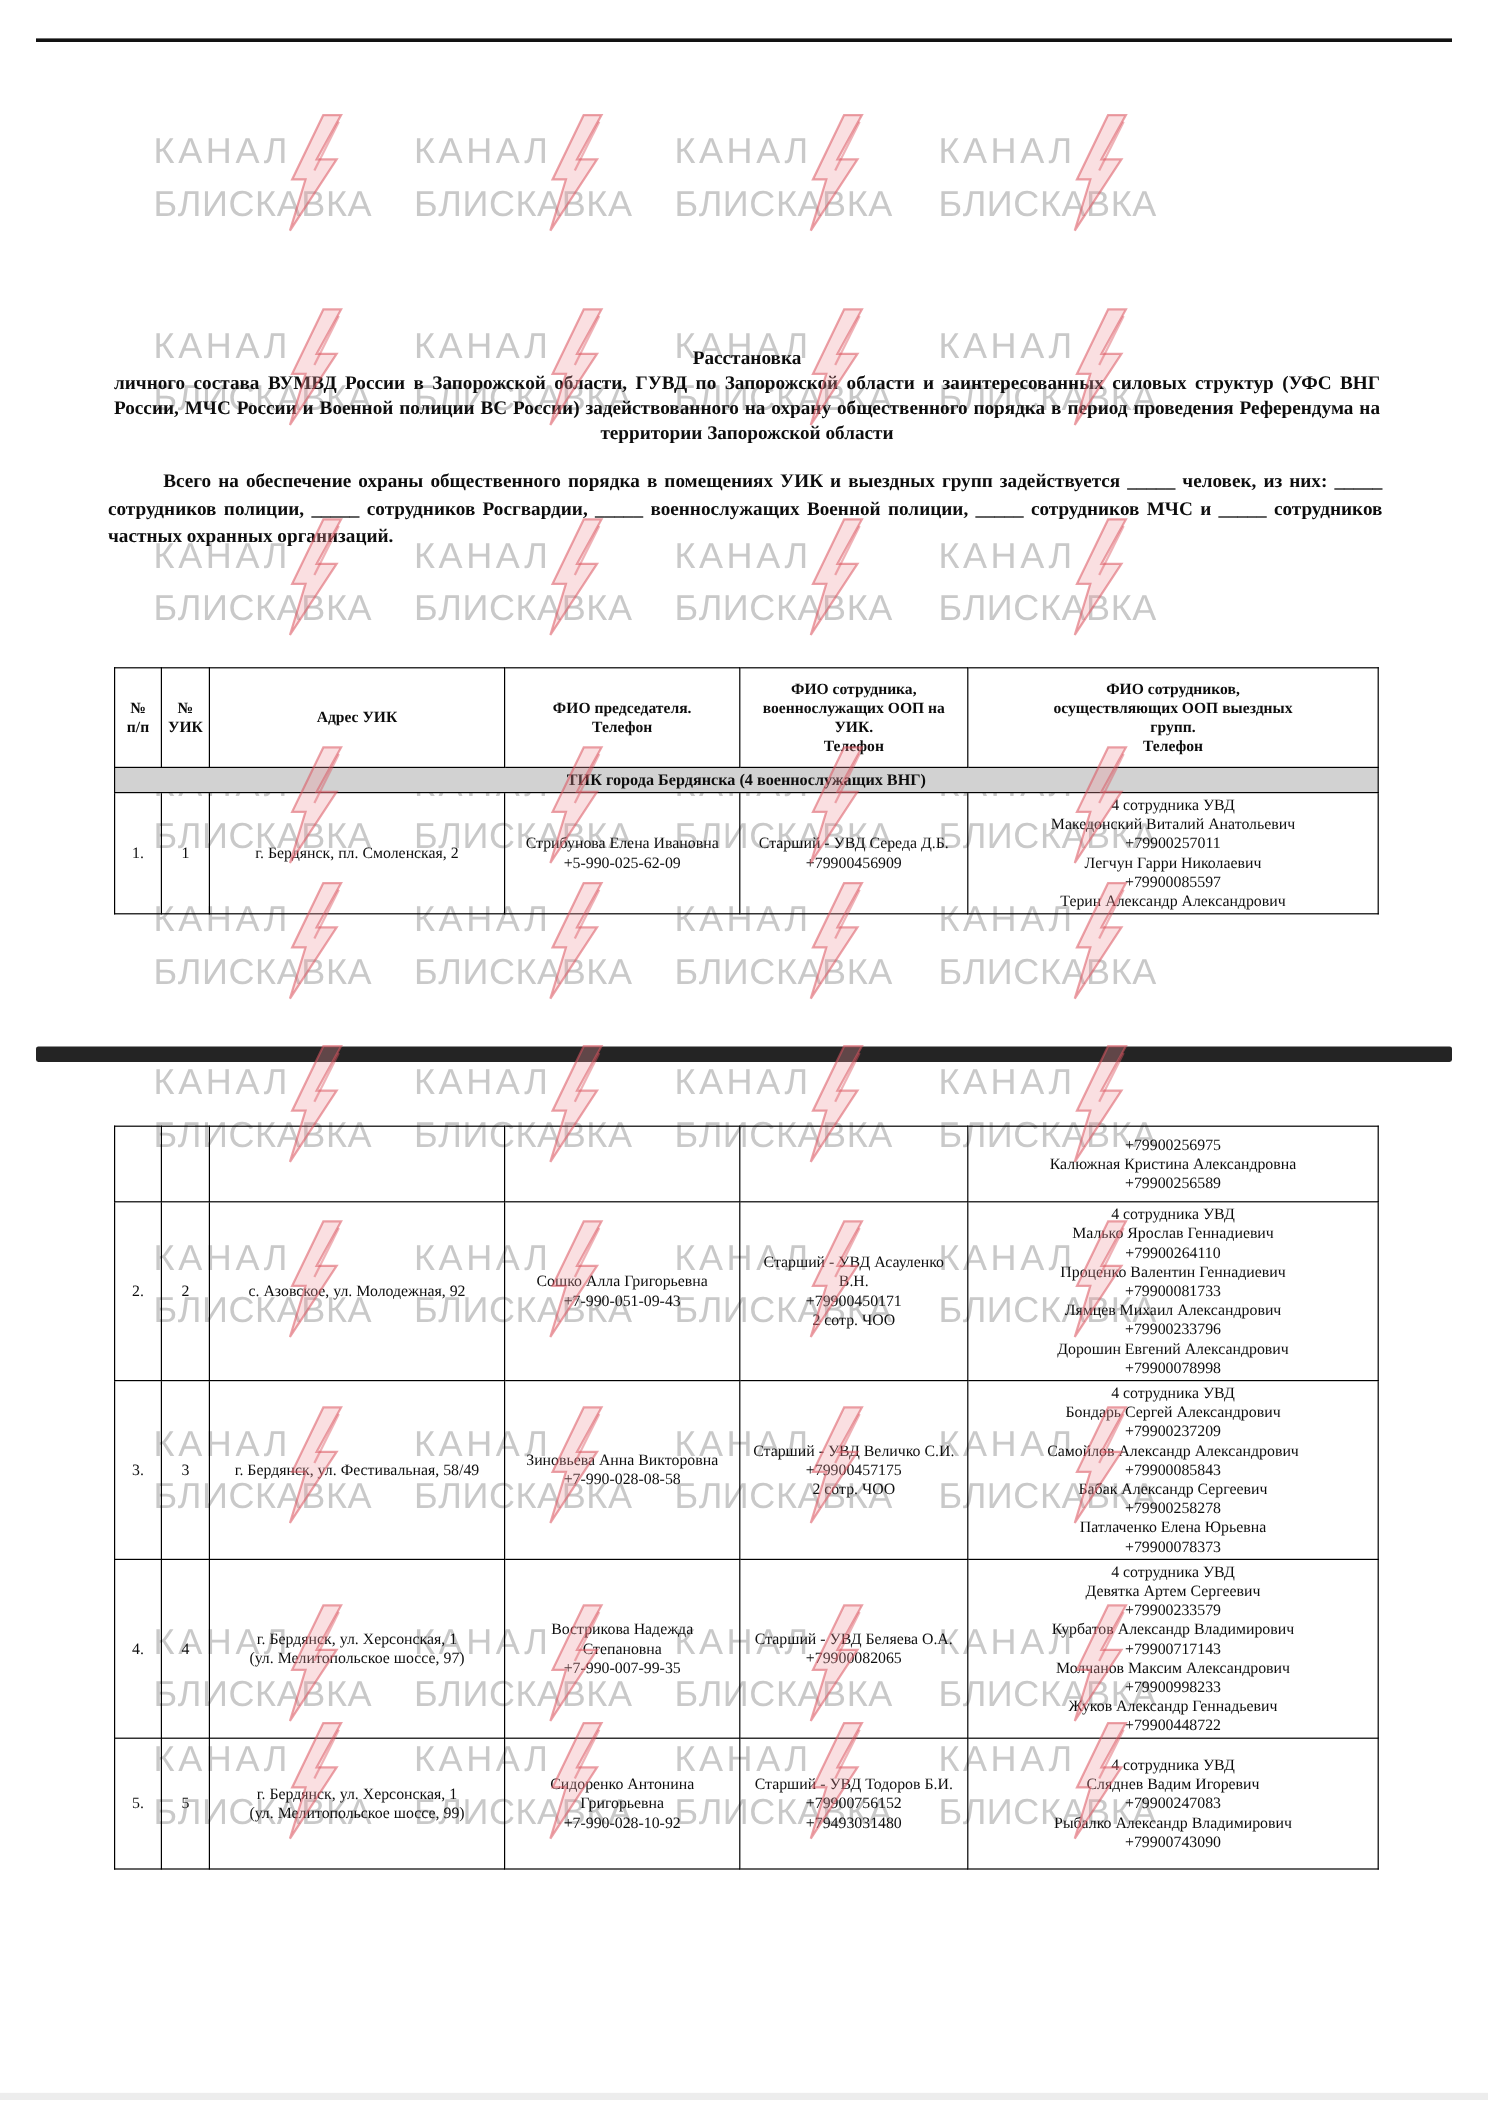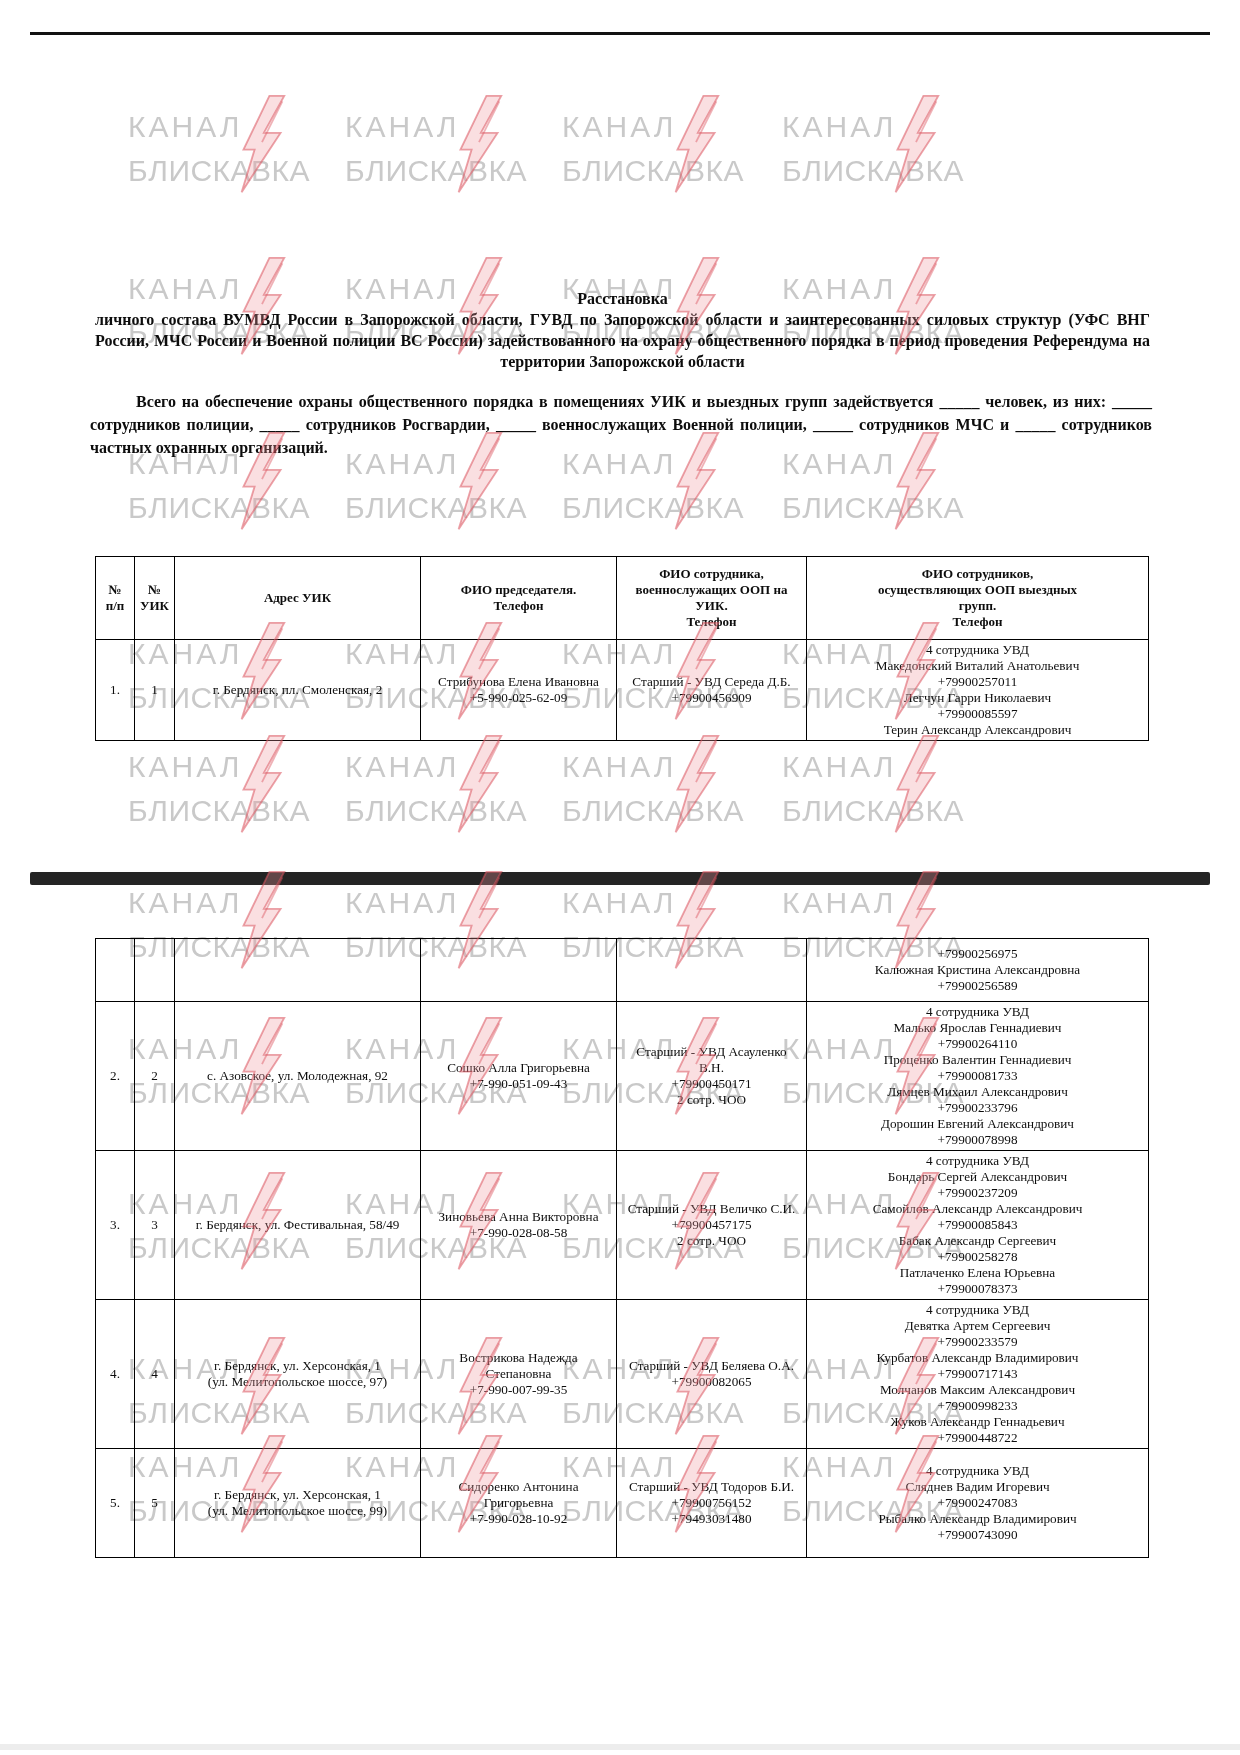--- a/index.html
+++ b/index.html
@@ -401,20 +401,23 @@
 военнослужащих ООП на
 УИК.
 Телефон</th>
           <th>ФИО сотрудников,
 осуществляющих ООП выездных
 групп.
 Телефон</th>
         </tr>
       </thead>
       <tbody>
+        <tr class="section-row">
+          <td colspan="6">ТИК города Бердянска (4 военнослужащих ВНГ)</td>
+        </tr>
         <tr>
           <td>1.</td>
           <td>1</td>
           <td>г. Бердянск, пл. Смоленская, 2</td>
           <td>Стрибунова Елена Ивановна
 +5-990-025-62-09</td>
           <td>Старший - УВД Середа Д.Б.
 +79900456909</td>
           <td>4 сотрудника УВД
 Македонский Виталий Анатольевич

